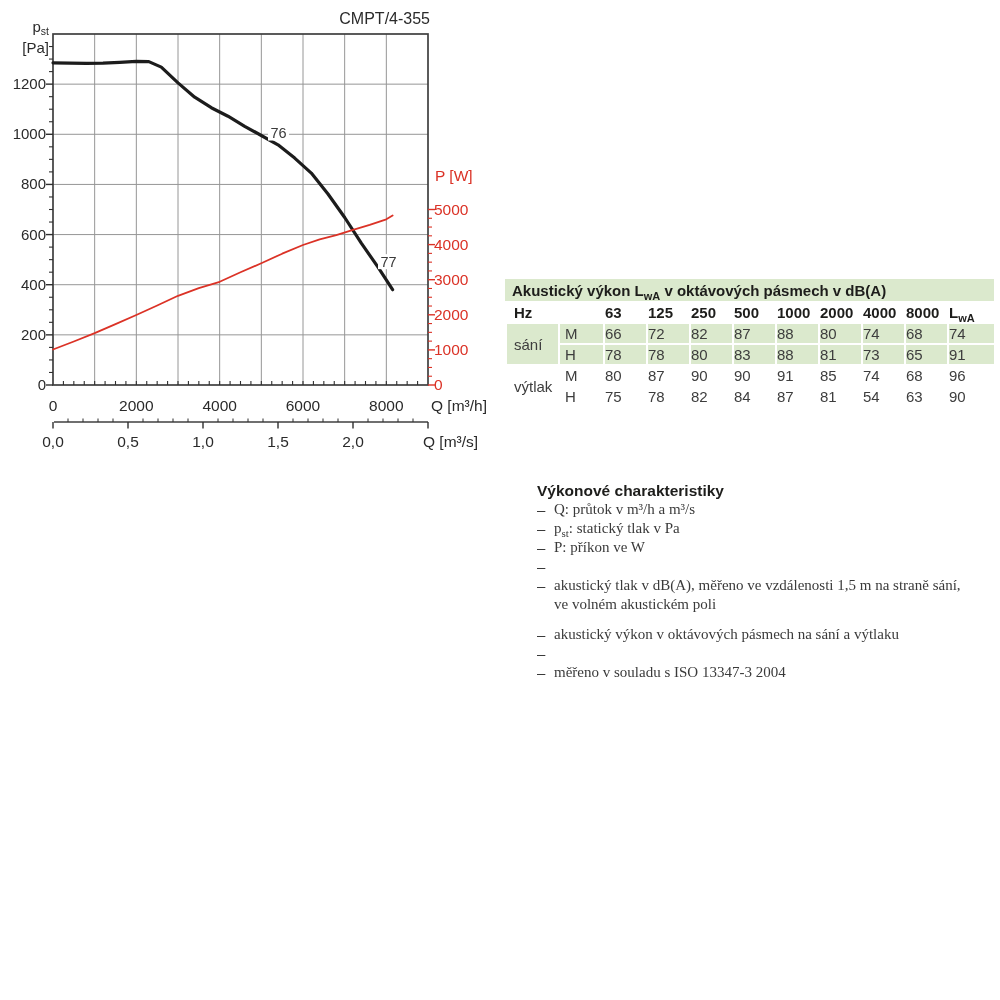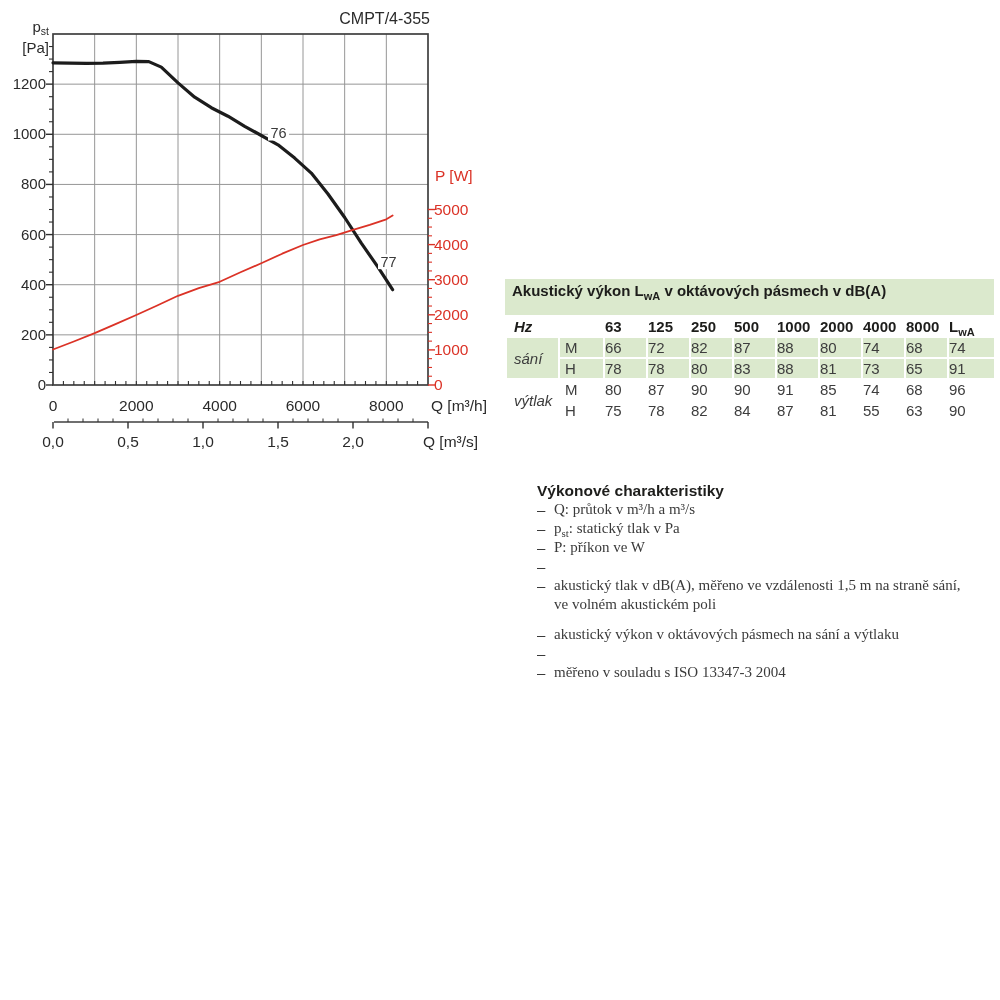--- a/index.html
+++ b/index.html
@@ -6,29 +6,29 @@
   * { margin:0; padding:0; box-sizing:border-box; }
   html,body { width:1000px; height:1000px; background:#fff;
               font-family:"Liberation Sans","DejaVu Sans",sans-serif; }
   .page { position:relative; width:1000px; height:1000px; background:#fff; overflow:hidden; }
 
   #chart { position:absolute; left:0; top:270;
            font-family:"Liberation Sans","DejaVu Sans",sans-serif; }
 
   .table-block { position:absolute; left:505px; top:279px; width:489px; }
   .tbl-title { background:var(--green); font-weight:bold; font-size:15px; color:#1d1d1b;
-               height:36px; line-height:23px; padding-left:7px; }
+               height:22px; line-height:23px; padding-left:7px; }
   .tbl-title sub, #ac-table sub { font-size:11px; line-height:0; }
   #ac-table { border-collapse:collapse; table-layout:fixed; width:489px;
               font-size:15px; color:#3d3d3d; }
   #ac-table td { border:2px solid #fff; height:21px; padding:0; vertical-align:middle; }
   #ac-table .hd  { font-weight:bold; color:#1d1d1b; }
   #ac-table .num { text-align:left; padding-right:5px; }
   #ac-table .pt  { text-align:left; padding-left:5px; }
-  #ac-table .grp { text-align:left; padding-left:7px;font-style:italic; }
+  #ac-table .grp { text-align:left; padding-left:7px; }
   #ac-table .hl  { background:var(--green); }
 
   .text-block { position:absolute; left:537px; top:481px; width:482px;
                 font-size:15px; color:#3a3a3a; }
   .sec { margin-bottom:11px; }
   .sec h3 { font-size:15.5px; line-height:19px; margin:0; color:#1d1d1b; }
   .item { display:flex; line-height:19px; }
   .item .dash { width:17px; flex:0 0 17px; }
   .item .itext { white-space:pre-line;font-family:Liberation Serif, serif; }
   .item sub { font-size:11px; line-height:0; }
@@ -270,21 +270,21 @@
             <td class="num">96</td>
           </tr>
           <tr>
             <td class="pt">H</td>
             <td class="num">75</td>
             <td class="num">78</td>
             <td class="num">82</td>
             <td class="num">84</td>
             <td class="num">87</td>
             <td class="num">81</td>
-            <td class="num">55</td>
+            <td class="num">54</td>
             <td class="num">63</td>
             <td class="num">90</td>
           </tr>
         </tbody>
       </table>
   </div>
 
   <div class="text-block" id="sections">
       <div class="sec">
         <h3>Výkonové charakteristiky</h3>

